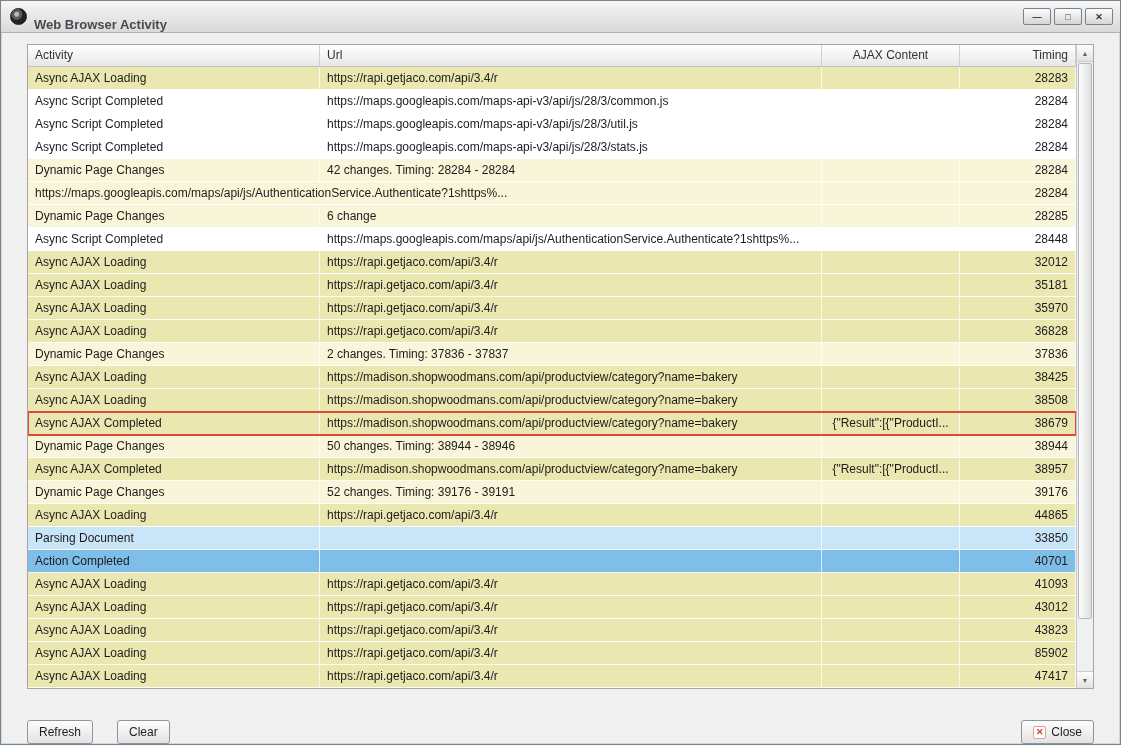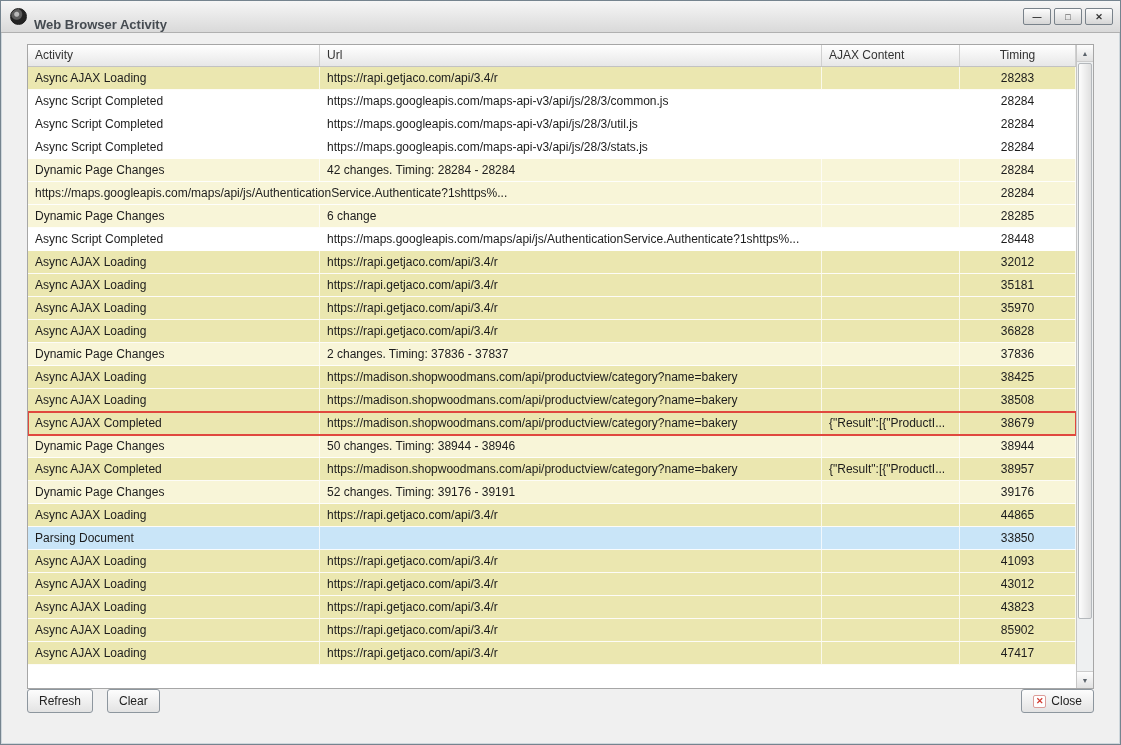--- a/index.html
+++ b/index.html
@@ -64,22 +64,22 @@
   .table-body { flex: 1; overflow: hidden; }
   .row { display: flex; height: 23px; }
   .cell {
     font-size: 12px; color: #1c1c1c; line-height: 22px;
     padding: 0 7px; white-space: nowrap; overflow: hidden;
     border-right: 1px solid rgba(255,255,255,0.75);
     border-bottom: 1px solid rgba(255,255,255,0.9);
   }
   .col-activity { width: 292px; flex: 0 0 292px; }
   .col-url { flex: 1; min-width: 0; }
-  .col-ajax { width: 138px; flex: 0 0 138px; }
-  .col-timing { width: 116px; flex: 0 0 116px; text-align: center; }
+  .col-ajax { width: 138px; flex: 0 0 138px; text-align: center; }
+  .col-timing { width: 116px; flex: 0 0 116px; text-align: right; }
 
   .row.highlighted { position: relative; z-index: 2; outline: 2px solid #e0483e; outline-offset: -1px; }
 
   
   .scrollbar {
     width: 17px; flex: 0 0 17px;
     border-left: 1px solid #c6c6c6;
     background: #eef0f1;
     position: relative;
   }
@@ -90,21 +90,21 @@
     border-bottom: 1px solid #cccccc;
   }
   .sb-arrow.down { position: absolute; bottom: 0; left: 0; right: 0; border-top: 1px solid #cccccc; border-bottom: none; }
   .sb-thumb {
     position: absolute; left: 1px; right: 1px; top: 18px; height: 556px;
     background: linear-gradient(90deg, #fdfdfd, #dfdfdf);
     border: 1px solid #b4b8bc; border-radius: 2px;
   }
 
   
-  .footer { flex: 1; display: flex; align-items: flex-start; gap: 14px; }
+  .footer { flex: 1; display: flex; align-items: flex-end; gap: 24px; }
   .btn {
     height: 24px; padding: 0 11px;
     font-size: 12px; color: #222;
     font-family: "Liberation Sans", sans-serif;
     background: linear-gradient(#fdfdfd, #e3e3e3);
     border: 1px solid #8d969e; border-radius: 3px;
     display: flex; align-items: center; gap: 5px;
     cursor: default;
   }
   .btn-close { margin-left: auto; }
@@ -259,20 +259,26 @@
               <div class="cell col-url">https://rapi.getjaco.com/api/3.4/r</div>
               <div class="cell col-ajax"></div>
               <div class="cell col-timing">44865</div>
             </div>
             <div class="row" style="background: rgb(201, 229, 248);">
               <div class="cell col-activity">Parsing Document</div>
               <div class="cell col-url"></div>
               <div class="cell col-ajax"></div>
               <div class="cell col-timing">33850</div>
             </div>
+            <div class="row" style="background: rgb(126, 190, 233);">
+              <div class="cell col-activity">Action Completed</div>
+              <div class="cell col-url"></div>
+              <div class="cell col-ajax"></div>
+              <div class="cell col-timing">40701</div>
+            </div>
             <div class="row" style="background: rgb(235, 231, 176);">
               <div class="cell col-activity">Async AJAX Loading</div>
               <div class="cell col-url">https://rapi.getjaco.com/api/3.4/r</div>
               <div class="cell col-ajax"></div>
               <div class="cell col-timing">41093</div>
             </div>
             <div class="row" style="background: rgb(235, 231, 176);">
               <div class="cell col-activity">Async AJAX Loading</div>
               <div class="cell col-url">https://rapi.getjaco.com/api/3.4/r</div>
               <div class="cell col-ajax"></div>

